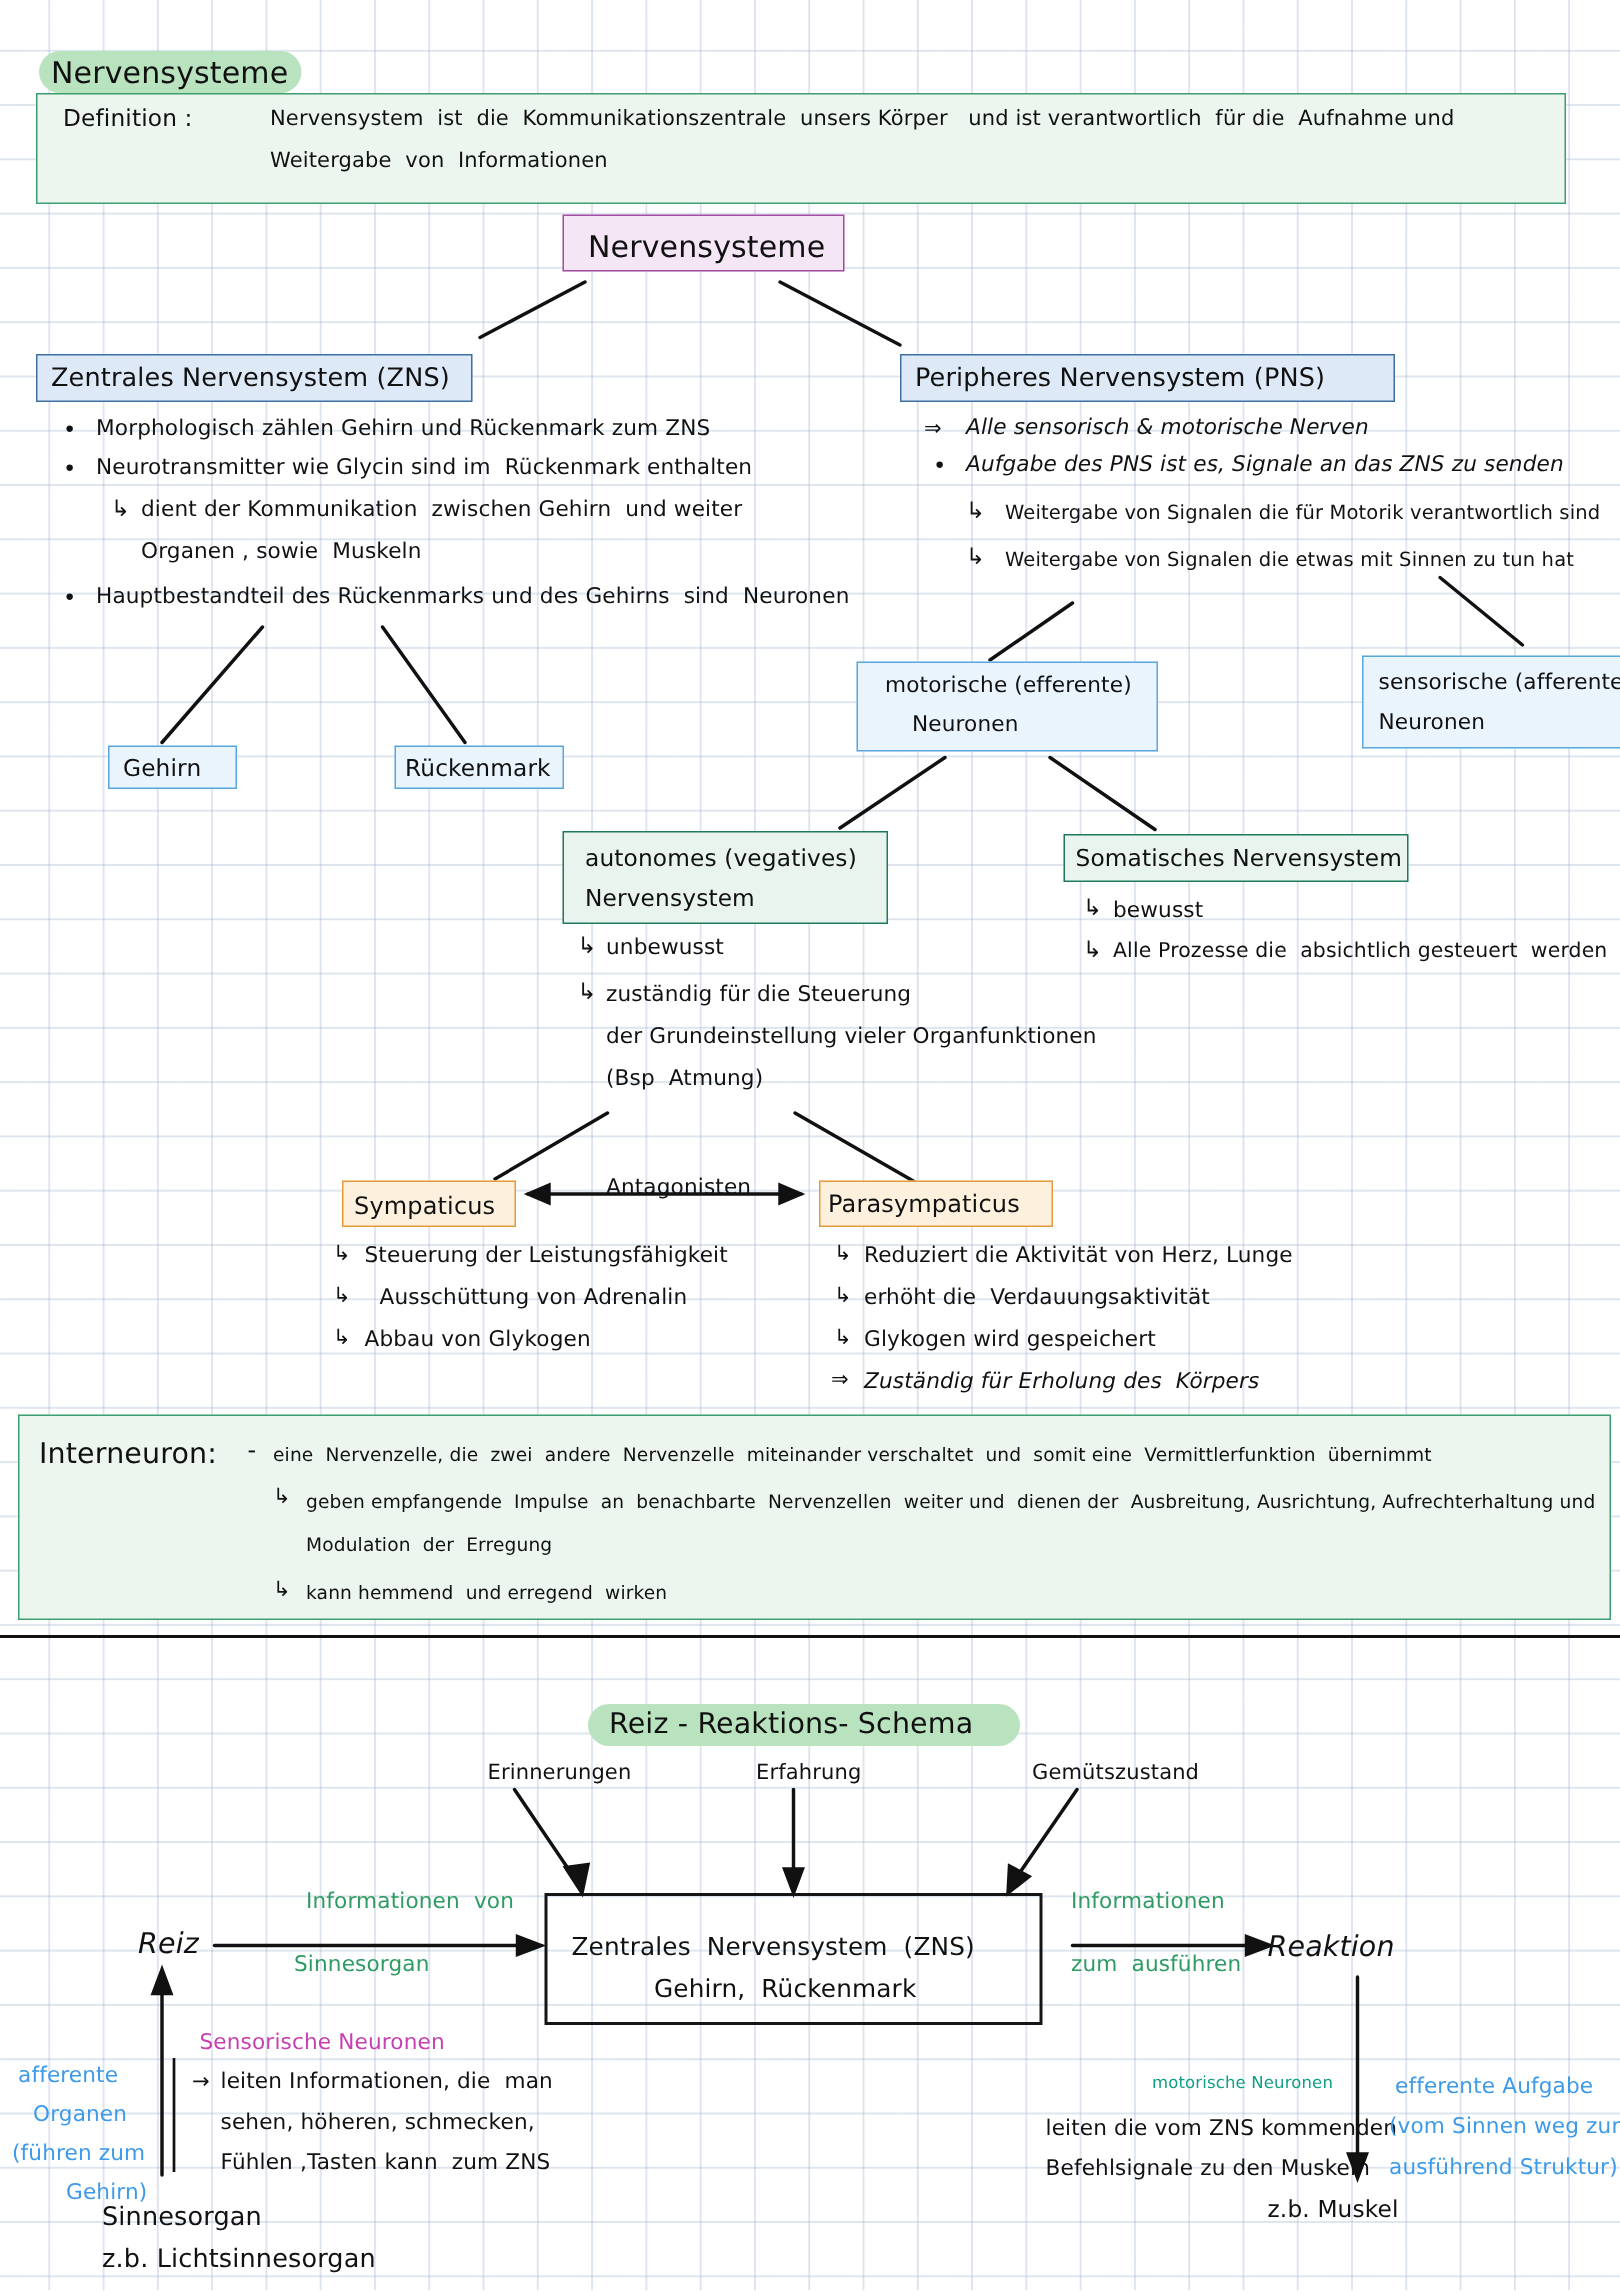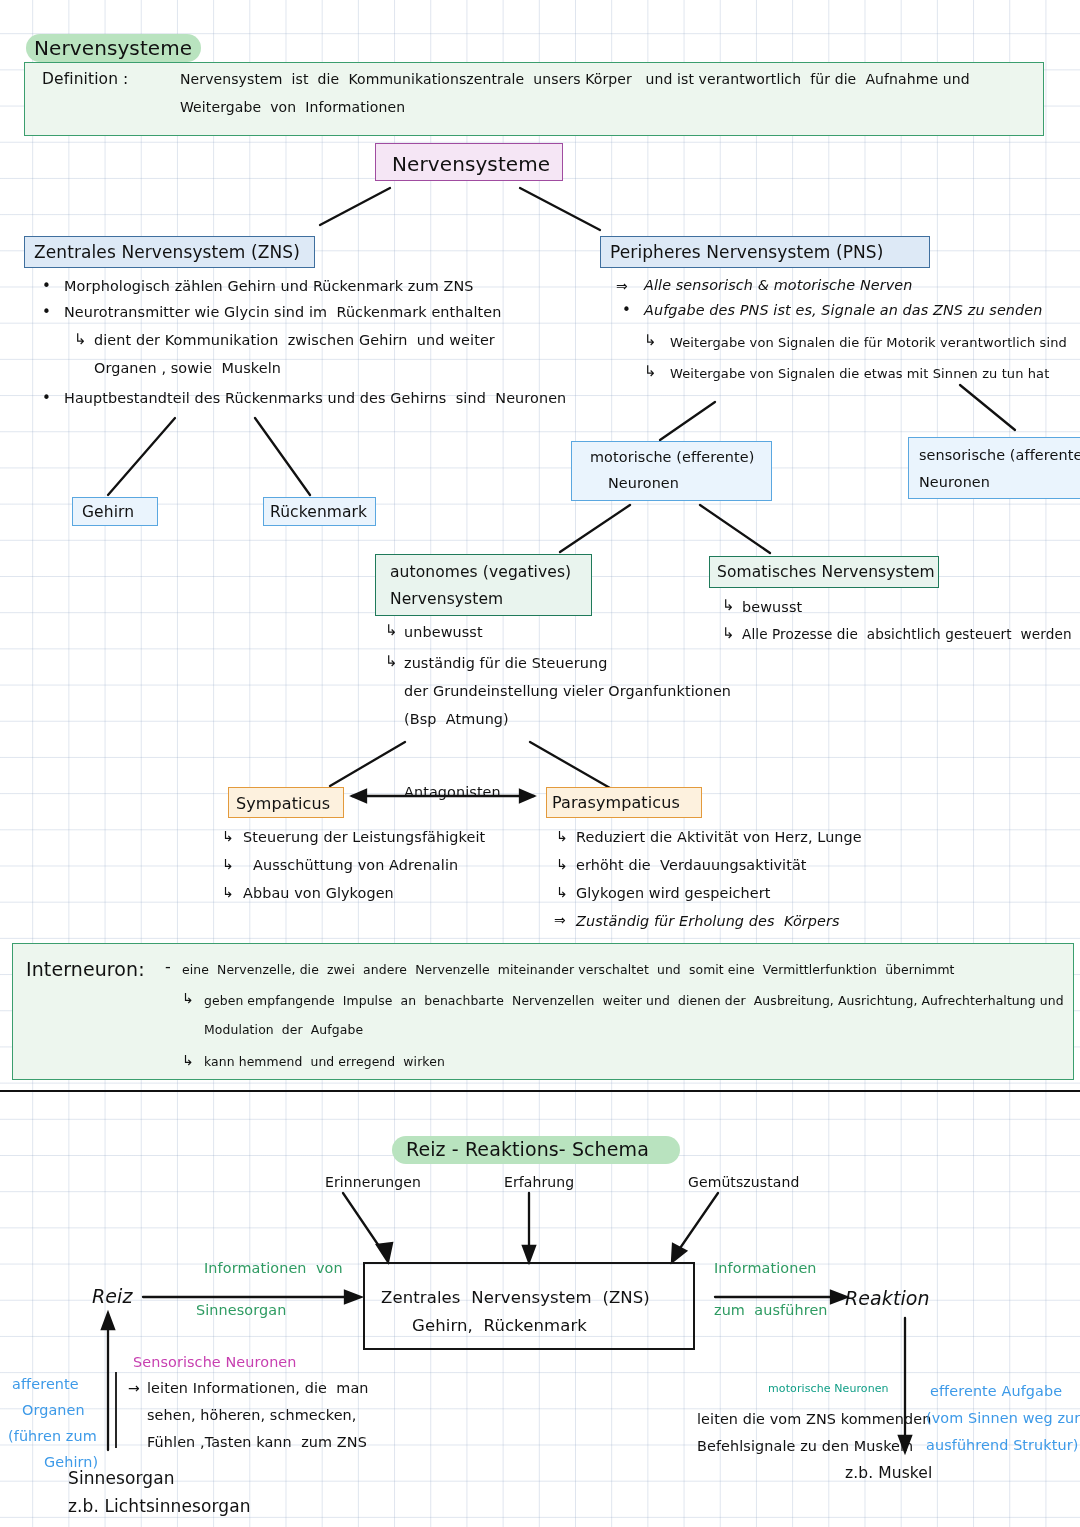--- a/index.html
+++ b/index.html
@@ -236,41 +236,41 @@
   <div class="hw" style="left:554px;top:910px;font-size:14px;">⇒</div>
   <div class="hw it" style="left:576px;top:911px;font-size:14.4px;">Zuständig für Erholung des  Körpers</div>
 </div>
 
 <div class="box box-green" style="left:12px;top:943px;width:1062px;height:137px;"></div>
 <div class="hw" style="left:26px;top:956px;font-size:19px;">Interneuron:</div>
 <div class="hw" style="left:165px;top:955px;font-size:16px;">-</div>
 <div class="hw" style="left:182px;top:961px;font-size:12.4px;">eine  Nervenzelle, die  zwei  andere  Nervenzelle  miteinander verschaltet  und  somit eine  Vermittlerfunktion  übernimmt</div>
 <div class="hw" style="left:182px;top:988px;font-size:14px;">↳</div>
 <div class="hw" style="left:204px;top:992px;font-size:12.4px;">geben empfangende  Impulse  an  benachbarte  Nervenzellen  weiter und  dienen der  Ausbreitung, Ausrichtung, Aufrechterhaltung und</div>
-<div class="hw" style="left:204px;top:1021px;font-size:12.4px;">Modulation  der  Aufgabe</div>
+<div class="hw" style="left:204px;top:1021px;font-size:12.4px;">Modulation  der  Erregung</div>
 <div class="hw" style="left:182px;top:1050px;font-size:14px;">↳</div>
 <div class="hw" style="left:204px;top:1053px;font-size:12.4px;">kann hemmend  und erregend  wirken</div>
 
 <div class="divider" style="top:1090px;"></div>
 
 <div class="marker" style="left:392px;top:1136px;width:288px;height:28px;background:#b9e3bf;"></div>
 <div class="hw" style="left:406px;top:1136px;font-size:19px;z-index:2;">Reiz - Reaktions- Schema</div>
 
 <div class="hw" style="left:325px;top:1172px;font-size:14px;">Erinnerungen</div>
 <div class="hw" style="left:504px;top:1172px;font-size:14px;">Erfahrung</div>
 <div class="hw" style="left:688px;top:1172px;font-size:14px;">Gemütszustand</div>
 
 <div class="hw it" style="left:92px;top:1283px;font-size:19px;">Reiz</div>
 
 <div class="hw ink-green" style="left:160px;top:1258px;font-size:14.4px;margin-left:44px;">Informationen  von</div>
 <div class="hw ink-green" style="left:196px;top:1300px;font-size:14.4px;">Sinnesorgan</div>
 
 <div class="box box-black" style="left:363px;top:1262px;width:332px;height:88px;"></div>
 <div class="hw" style="left:381px;top:1286px;font-size:16.5px;">Zentrales  Nervensystem  (ZNS)</div>
-<div class="hw" style="left:412px;top:1314px;font-size:16.5px;">Gehirn,  Rückenmark</div>
+<div class="hw" style="left:436px;top:1314px;font-size:16.5px;">Gehirn,  Rückenmark</div>
 
 <div class="hw ink-green" style="left:714px;top:1258px;font-size:14.4px;">Informationen</div>
 <div class="hw ink-green" style="left:714px;top:1300px;font-size:14.4px;">zum  ausführen</div>
 <div class="hw it" style="left:845px;top:1285px;font-size:19px;">Reaktion</div>
 
 <div class="hw ink-blue" style="left:12px;top:1374px;font-size:14.4px;">afferente</div>
 <div class="hw ink-blue" style="left:22px;top:1400px;font-size:14.4px;">Organen</div>
 <div class="hw ink-blue" style="left:8px;top:1426px;font-size:14.4px;">(führen zum</div>
 <div class="hw ink-blue" style="left:44px;top:1452px;font-size:14.4px;">Gehirn)</div>
 

